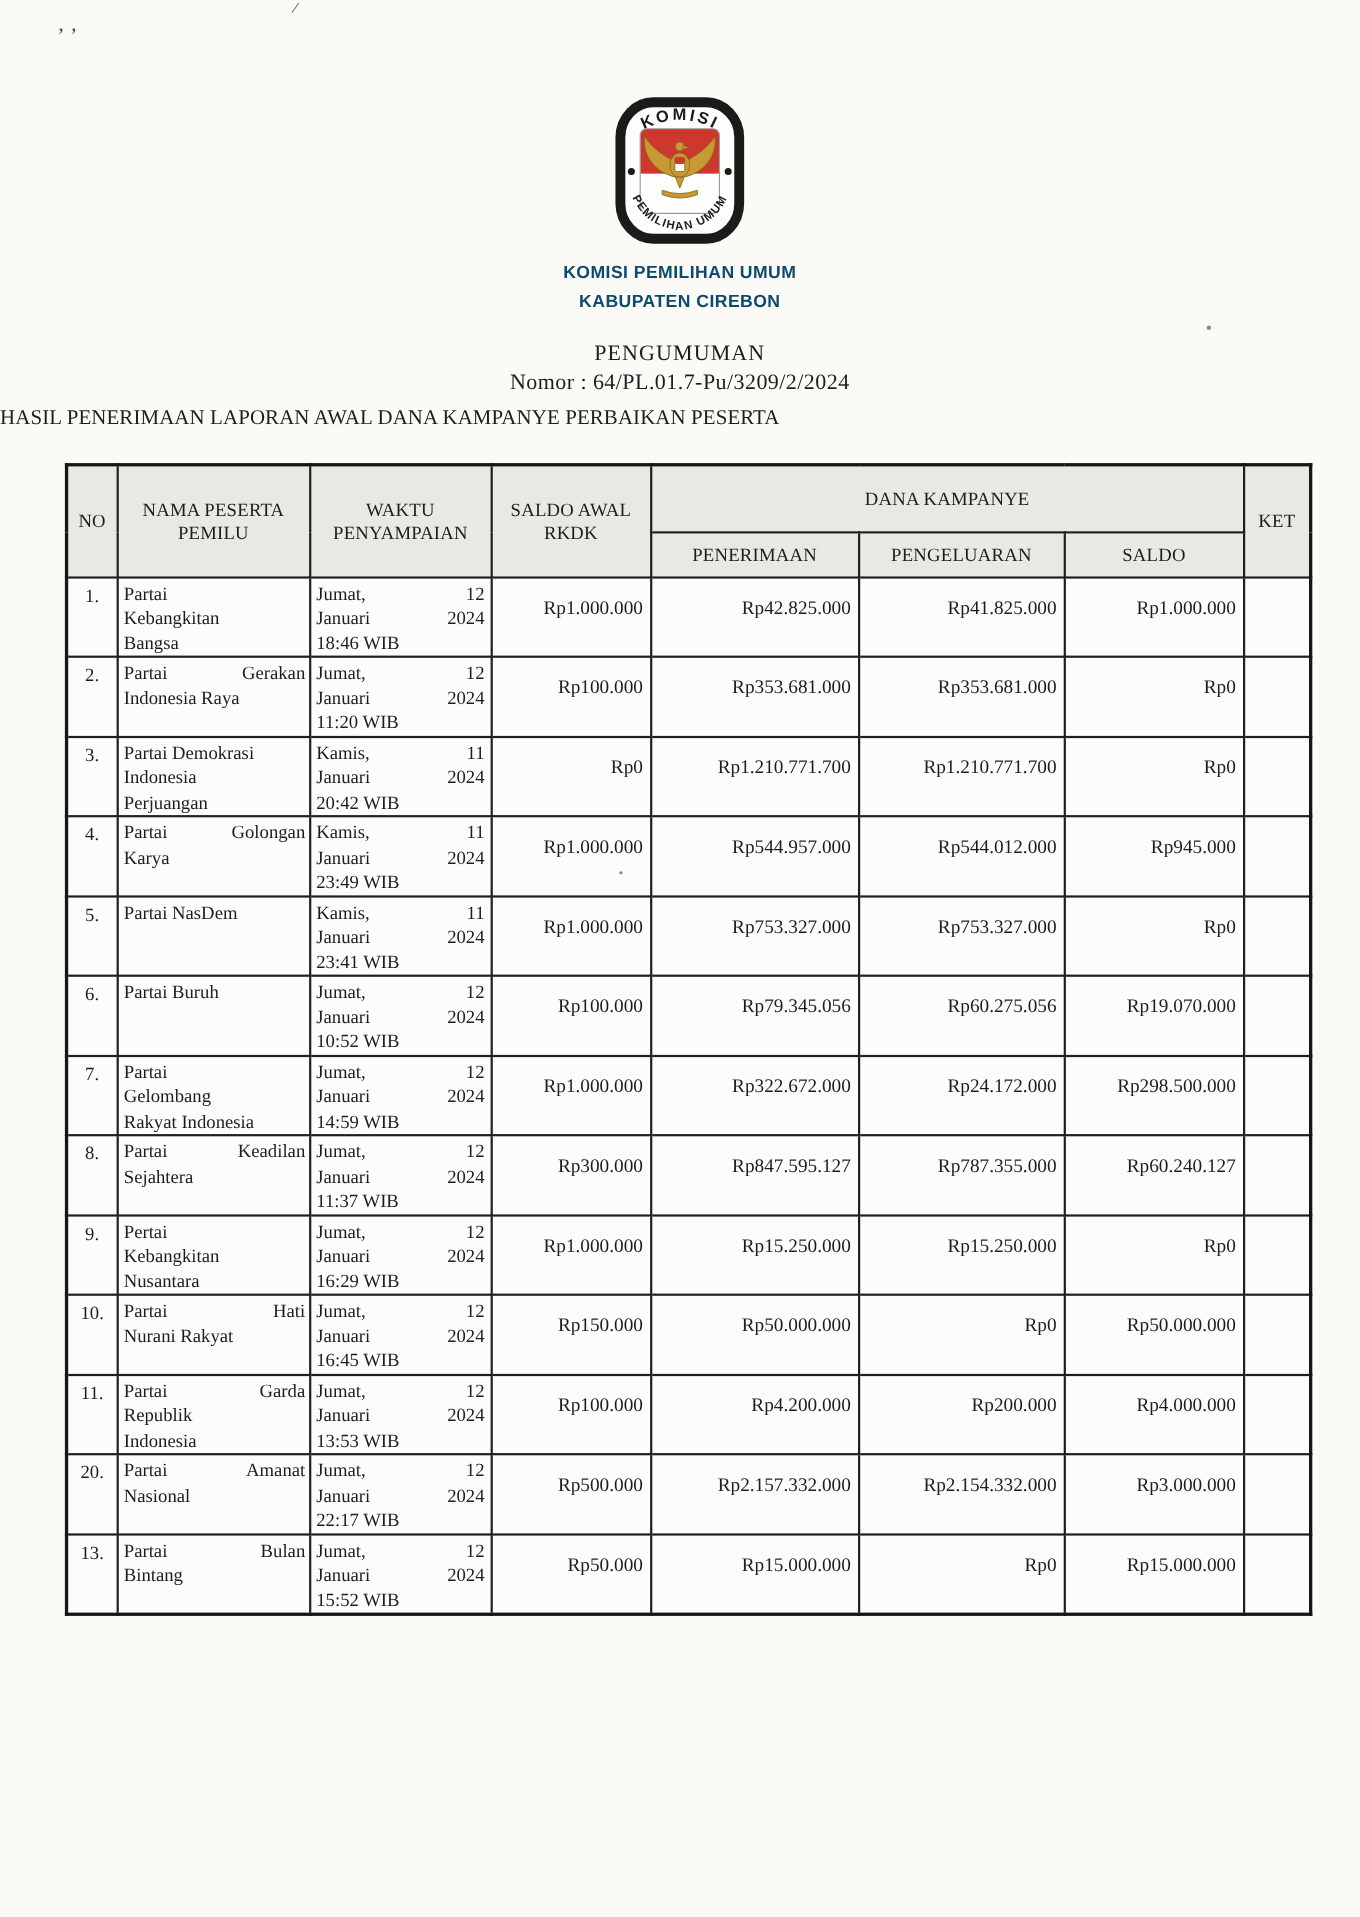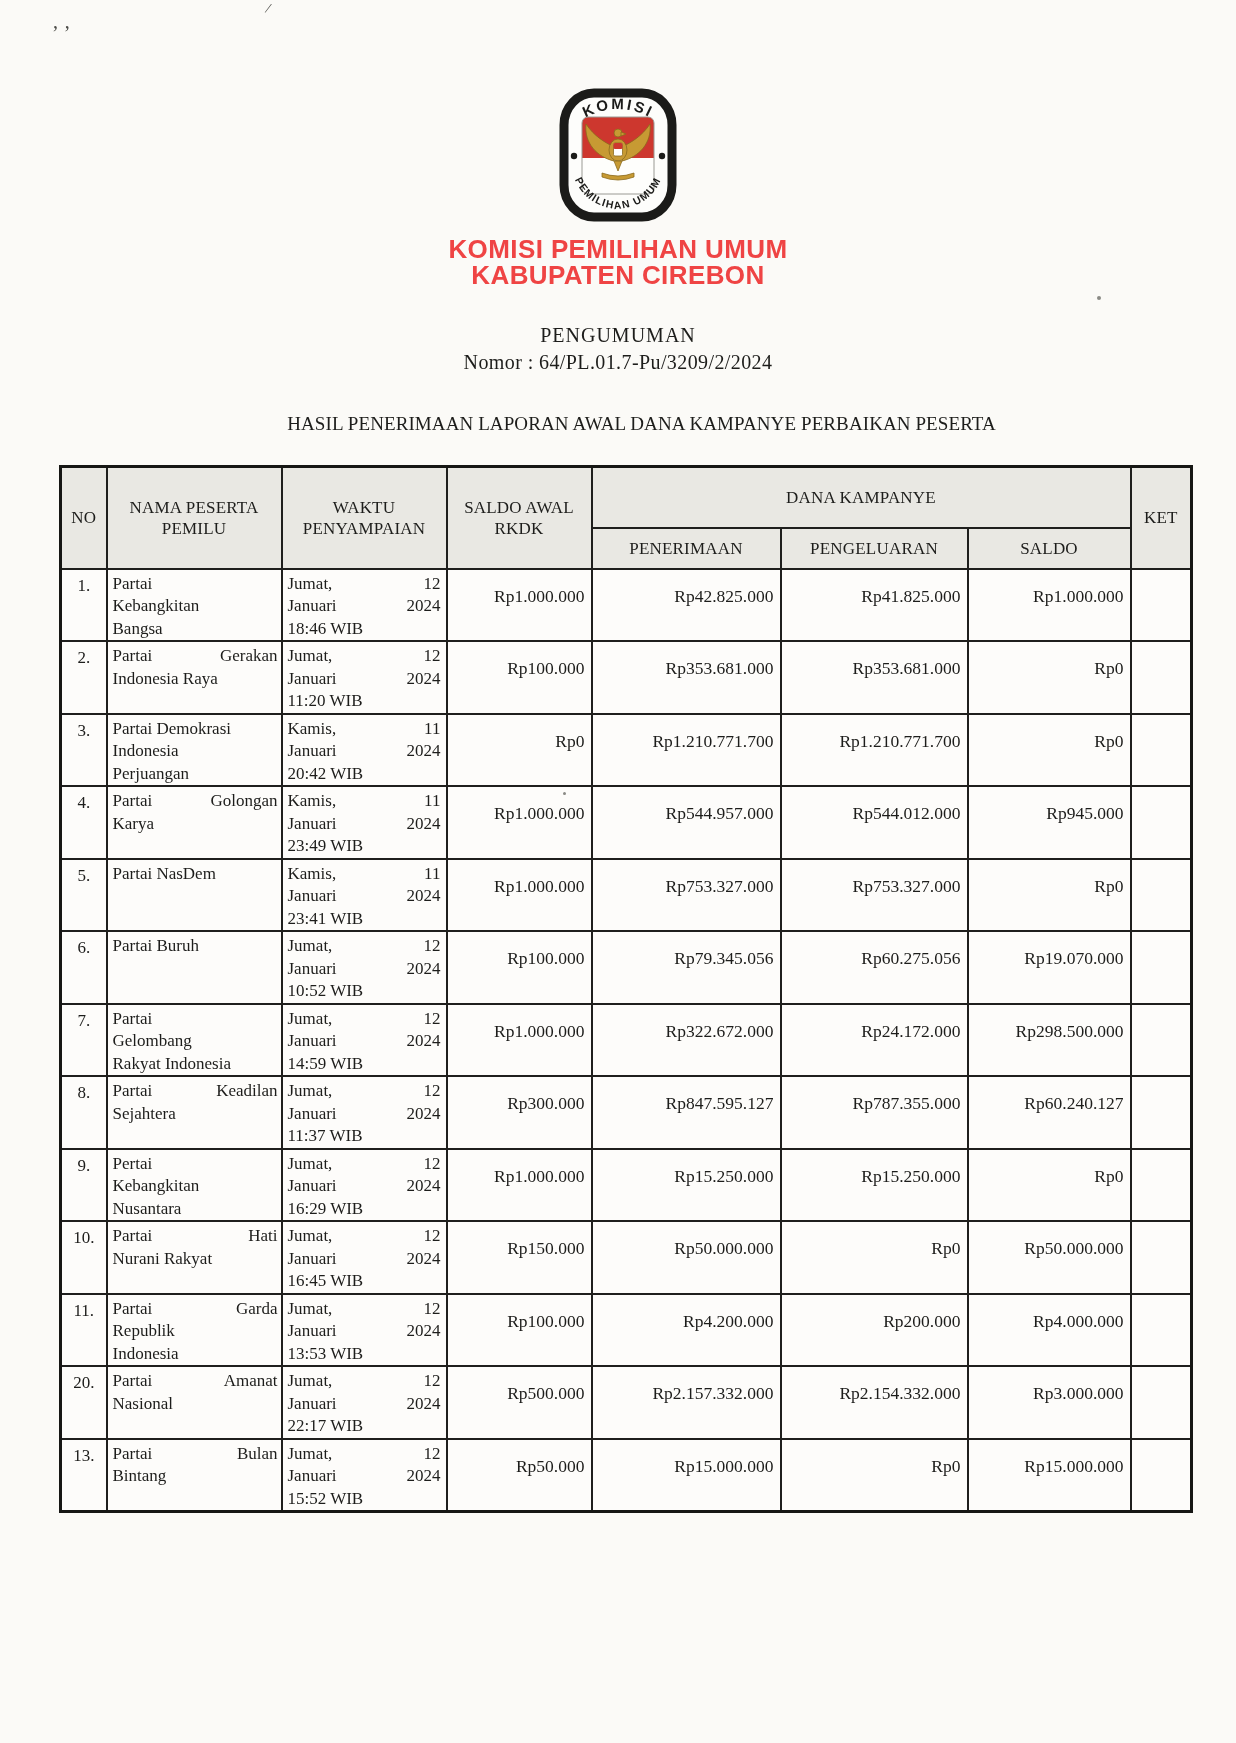--- a/index.html
+++ b/index.html
@@ -10,25 +10,25 @@
     color:#1d1d1b;
     position:relative;
     overflow:hidden;
   }
   .artifact{position:absolute;color:#4a4a46;pointer-events:none;}
 
   
   .logo-wrap{margin:86px auto 0 auto;width:122px;height:138px;}
   .org{margin-top:12px;text-align:center;
     font-family:"Liberation Sans","DejaVu Sans",sans-serif;
-    font-weight:bold;font-size:26px;line-height:26px;letter-spacing:.4px;color:#ef4444;}
-  .doc-type{margin-top:36px;text-align:center;font-size:20px;letter-spacing:1px;}
+    font-weight:bold;font-size:16px;line-height:26px;letter-spacing:.4px;color:#0c4a6e;}
+  .doc-type{margin-top:22px;text-align:center;font-size:20px;letter-spacing:1px;}
   .doc-number{margin-top:4px;text-align:center;font-size:20px;letter-spacing:.4px;}
   .tentang{margin-top:26px;text-align:center;font-size:19px;letter-spacing:1.2px;}
-  .doc-title{margin-top:36px;text-align:center;font-size:19px;line-height:28px;letter-spacing:.1px;padding-left:47px;}
+  .doc-title{margin-top:6px;font-size:19px;line-height:28px;letter-spacing:.1px;}
   .intro{margin:40px 56px 0 58px;font-size:19.5px;line-height:33px;}
   .intro .l1{text-align:justify;text-align-last:justify;}
   .intro .l2{text-align:left;}
 
   
   table.announce{
     border-collapse:collapse;table-layout:fixed;
     margin:27px 0 0 59px;width:1131px;
     border:3px solid #161614;
     background:#fdfcfa;

